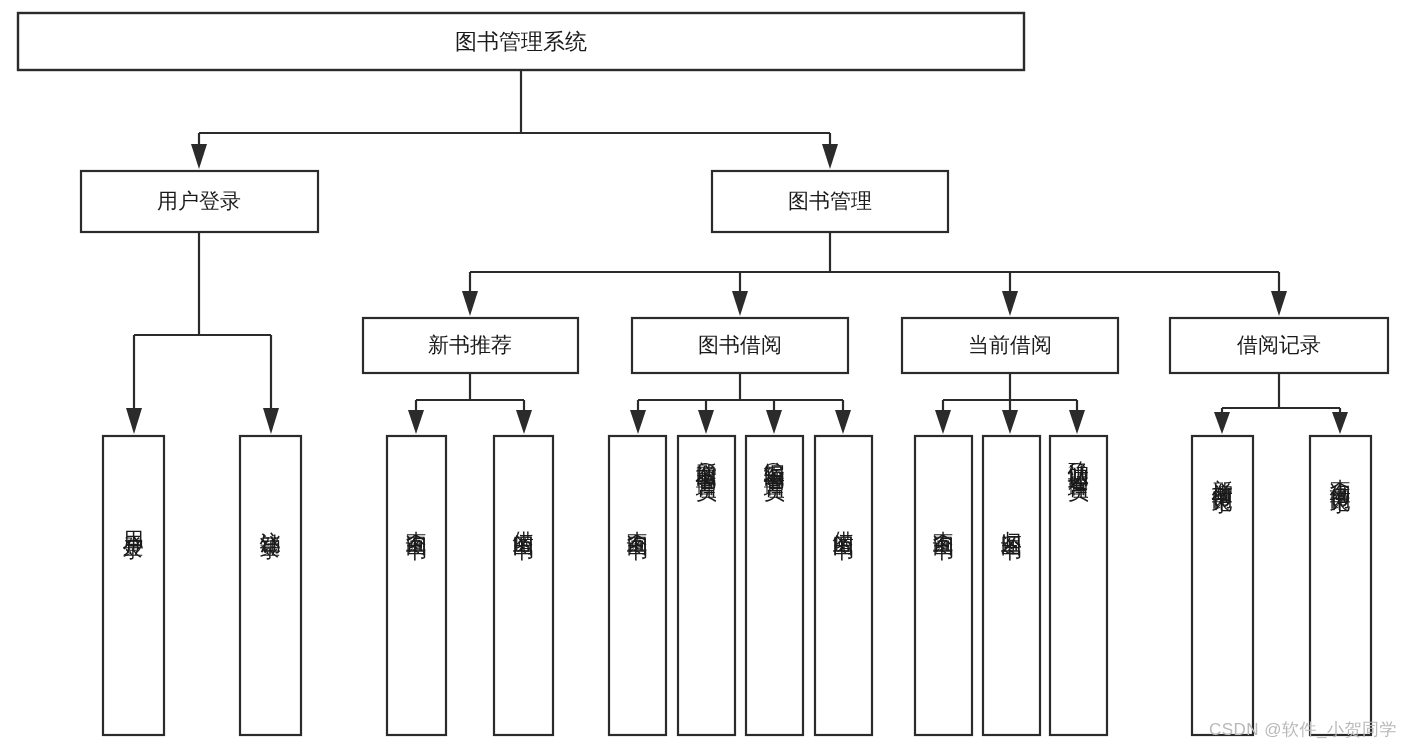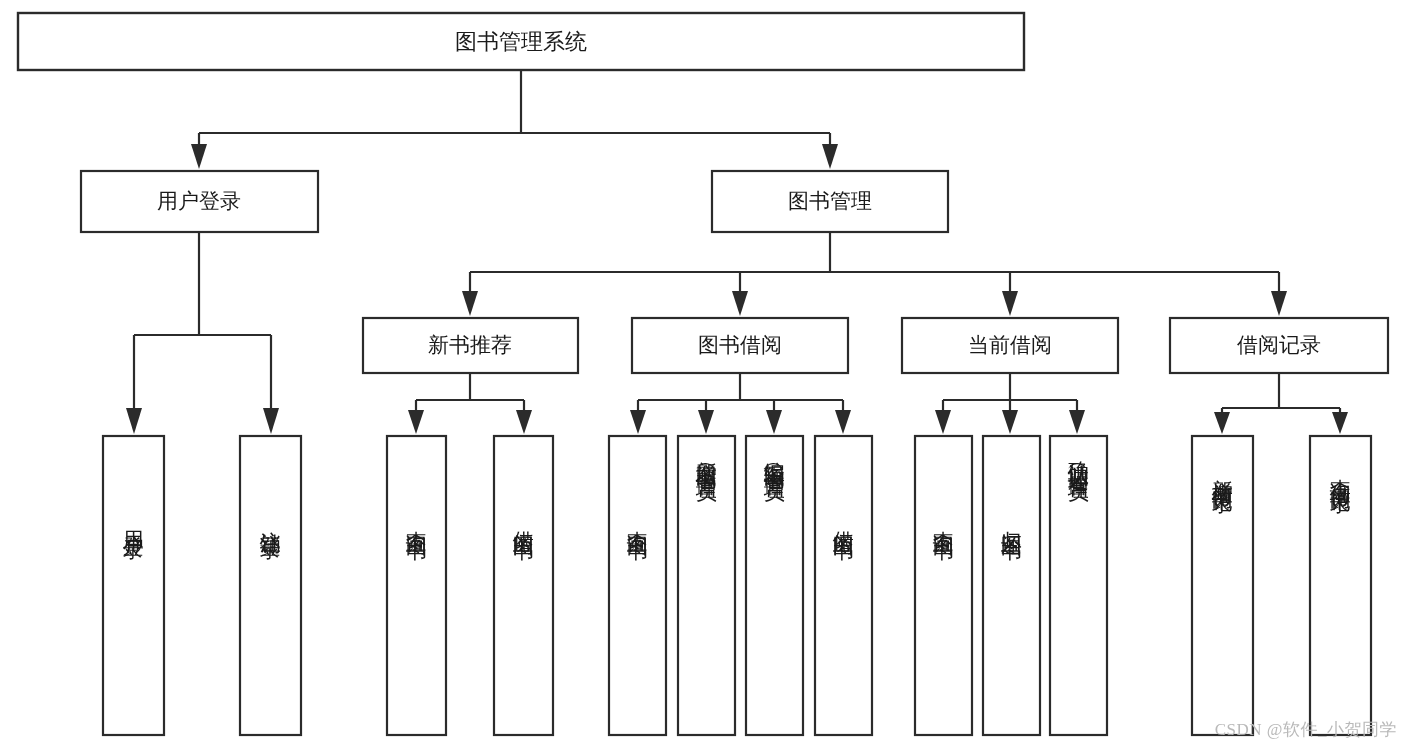--- a/index.html
+++ b/index.html
@@ -79,21 +79,21 @@
     font-size: 21px;
     line-height: 1.02;
     letter-spacing: 3px;
     color: #1a1a1a;
     white-space: nowrap;
   }
   .watermark {
     position: absolute;
     right: 8px;
     bottom: 6px;
-    font-family: Liberation Serif, serif;
+    font-family: Liberation Sans, sans-serif;
     font-size: 17px;
     color: #b9b9b9;
     letter-spacing: 0.5px;
     white-space: nowrap;
   }
 </style>
 </head>
 <body>
 
 <div id="diagram-root">

